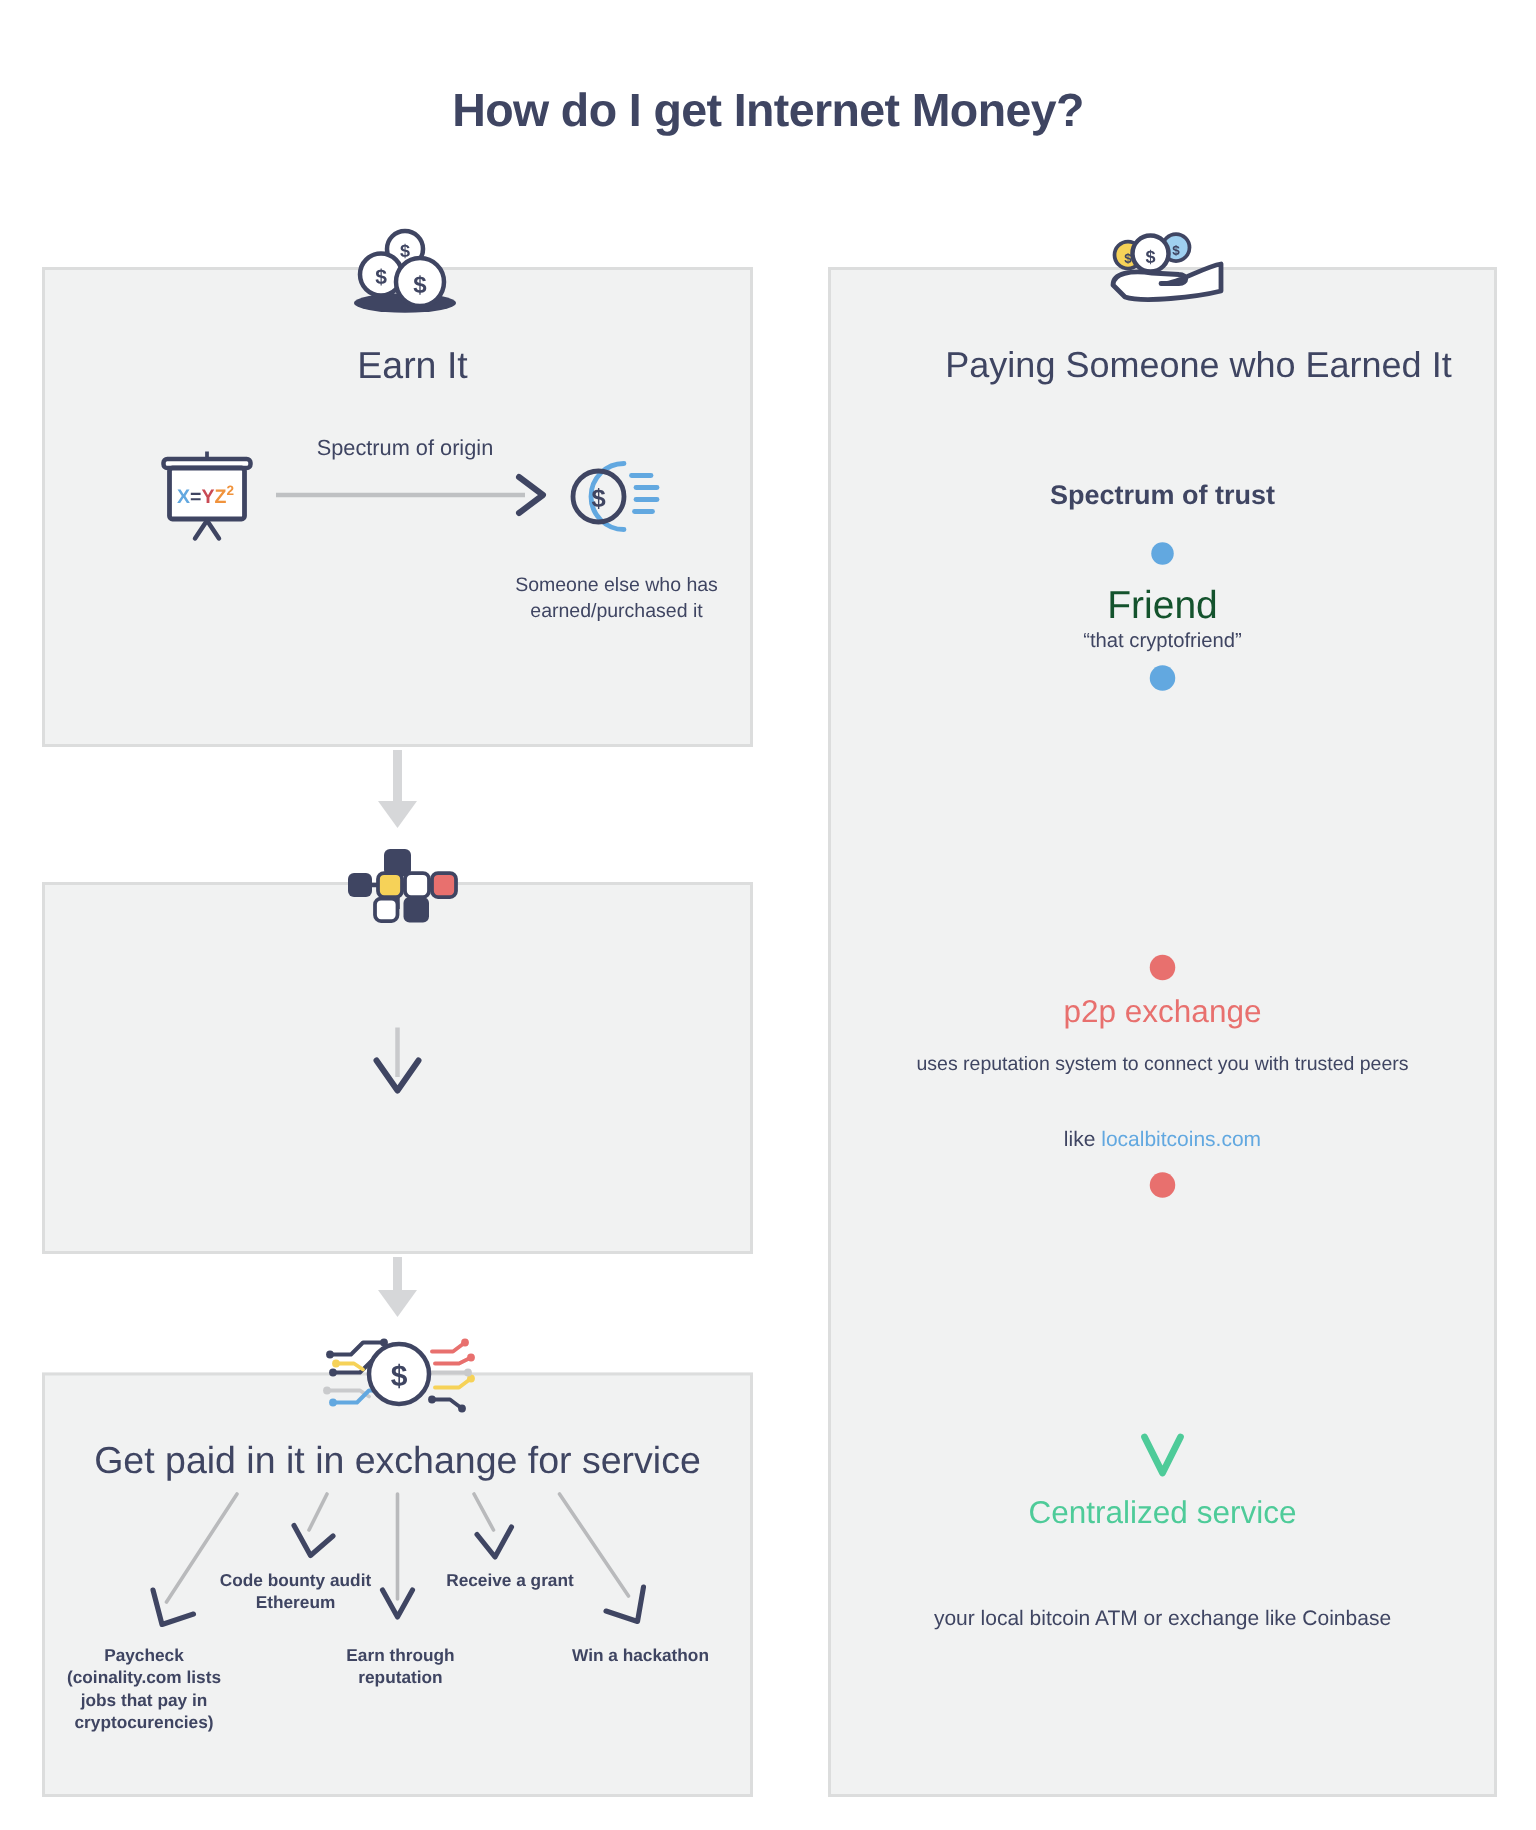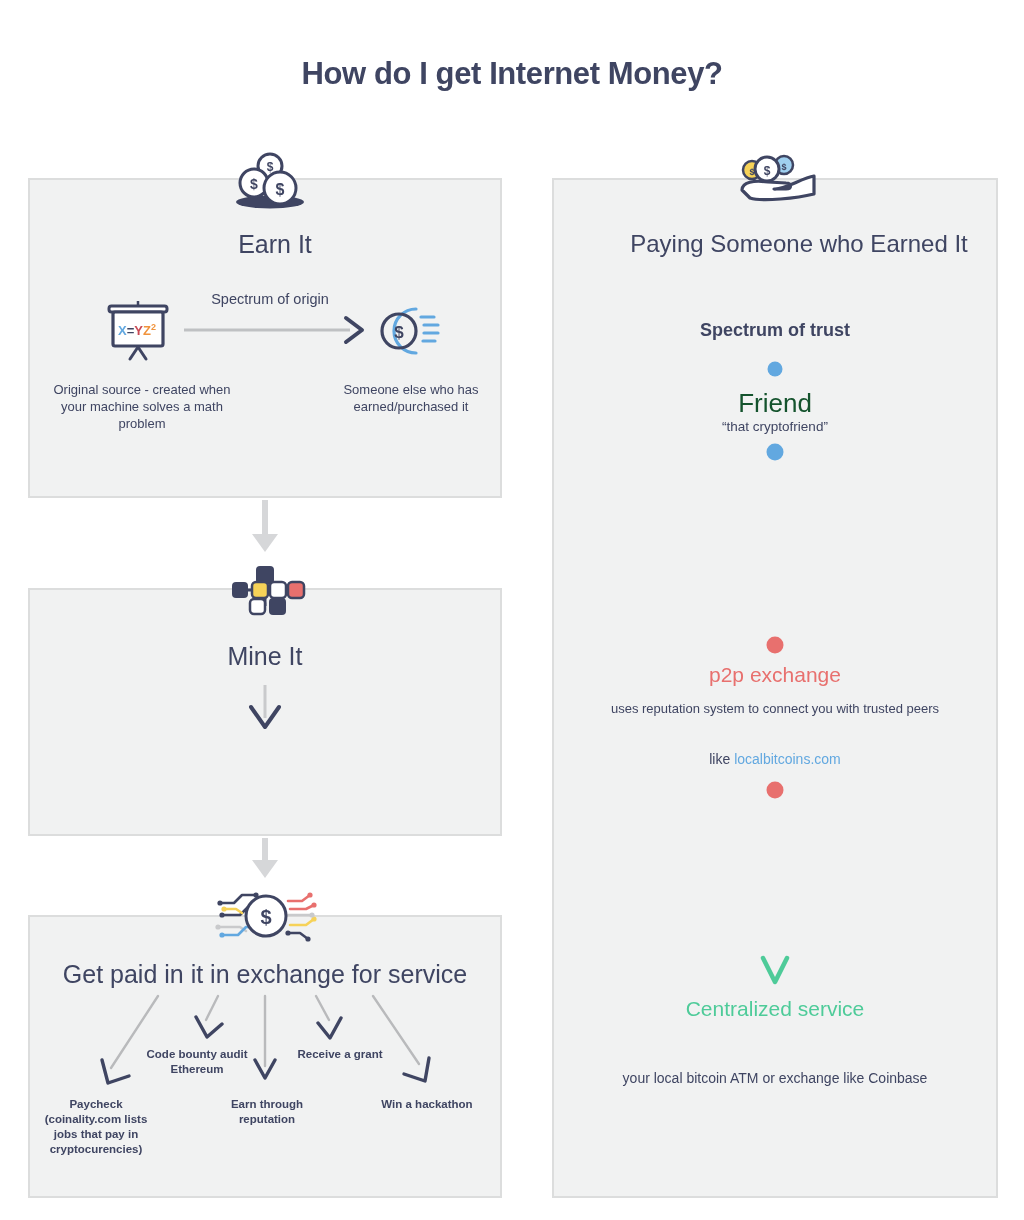--- a/index.html
+++ b/index.html
@@ -270,26 +270,24 @@
       <g stroke="#62a8e0" stroke-width="3.2" stroke-linecap="round">
         <line x1="47" y1="14" x2="60" y2="14"></line>
         <line x1="50" y1="22" x2="64" y2="22"></line>
         <line x1="50" y1="30" x2="64" y2="30"></line>
         <line x1="49" y1="38" x2="61" y2="38"></line>
       </g>
     </svg>
   </div>
 
   <div class="panel-title pt-earn" style="left:28px; width:474px; top:230px;padding-left:20px;">Earn It</div>
-  <div class="panel-title pt-mine" style="left:28px; width:474px; top:642px;">Mine It</div>
   <div class="panel-title pt-paid" style="left:28px; width:474px; top:960px;">Get paid in it in exchange for service</div>
   <div class="panel-title pt-pay" style="left:552px; width:446px; top:230px;">Paying Someone who Earned It</div>
 
   <div class="spectrum-origin">Spectrum of origin</div>
-  <div class="cap cap-light" id="cap-origin">Original source - created when your machine solves a math problem</div>
   <div class="cap cap-light" id="cap-someone">Someone else who has earned/purchased it</div>
 
 
   <div class="branch" id="br-paycheck">Paycheck (coinality.com lists jobs that pay in cryptocurencies)</div>
   <div class="branch" id="br-code">Code bounty audit Ethereum</div>
   <div class="branch" id="br-crowd">Earn through reputation</div>
   <div class="branch" id="br-grant">Receive a grant</div>
   <div class="branch" id="br-hack">Win a hackathon</div>
 
   <div id="spectrum-trust">Spectrum of trust</div>

